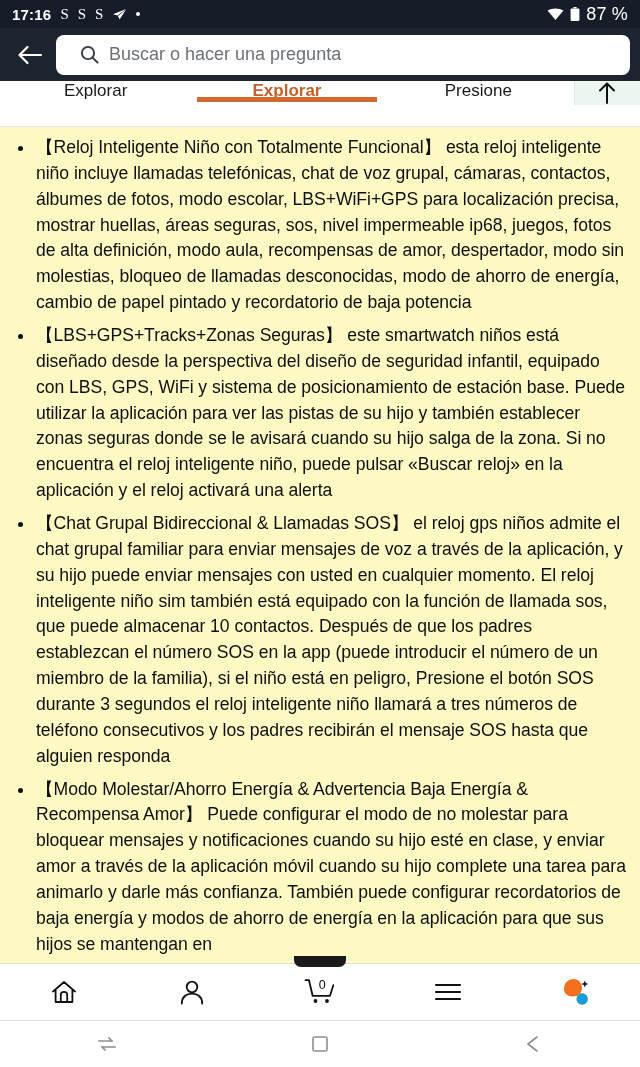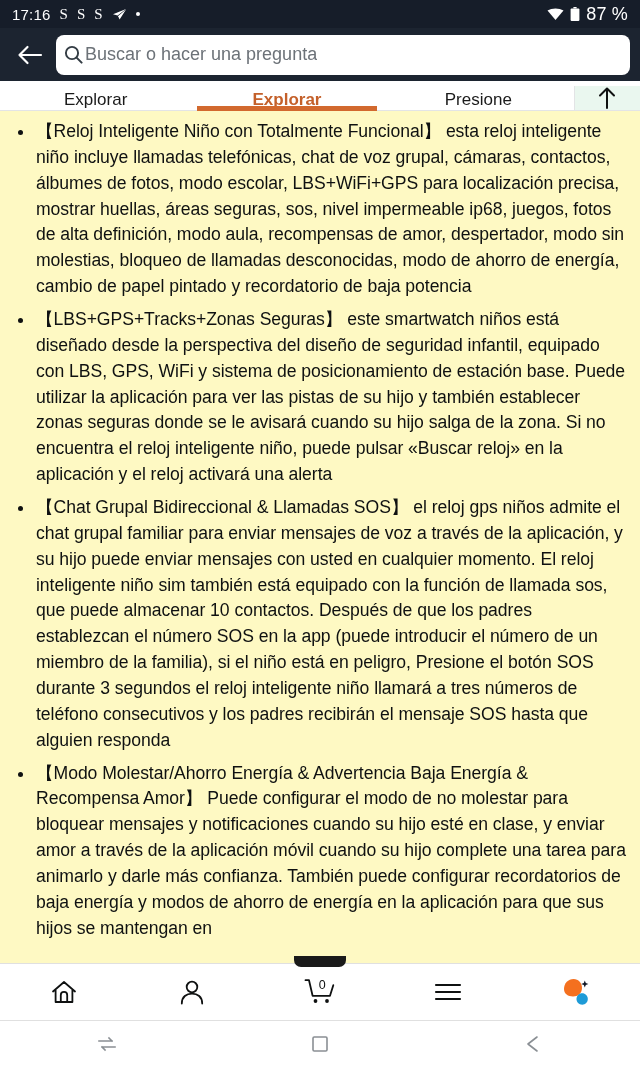--- a/index.html
+++ b/index.html
@@ -27,21 +27,21 @@
     background: #161d29;
     color: #ffffff;
     display: flex;
     align-items: center;
     padding: 0 12px;
     flex: 0 0 auto;
     font-size: 15px;
   }
   .status-left { display: flex; align-items: center; gap: 9px; }
   .status-right { margin-left: auto; display: flex; align-items: center; gap: 6px; }
-  .status-time { font-size: 15px; letter-spacing: .2px; }
+  .status-time { font-size: 15px; letter-spacing: .2px; font-weight: bold; }
   .status-s {
     font-size: 15px;
     font-family: "Liberation Serif", serif;
     line-height: 1;
   }
   .status-dot {
     width: 4px; height: 4px; border-radius: 50%;
     background: #ffffff; display: inline-block;
   }
   .battery-pct { font-size: 18px; letter-spacing: .2px; }
@@ -60,37 +60,37 @@
     display: flex; align-items: center; justify-content: center;
     flex: 0 0 auto;
   }
   .search-field {
     flex: 1 1 auto;
     height: 40px;
     background: #ffffff;
     border-radius: 8px;
     display: flex;
     align-items: center;
-    padding: 0 8px;
-    gap: 2px;
+    padding: 0 24px;
+    gap: 10px;
     margin-left: 2px;
   }
   .search-placeholder {
     color: #6c7278;
     font-size: 18px;
     white-space: nowrap;
     overflow: hidden;
   }
 
   
   .tabbar {
-    height: 30px;
-    background: #ffffff;
-    display: flex;
-    align-items: flex-end;
+    height: 46px;
+    background: #ffffff;
+    display: flex;
+    align-items: flex-start;
     border-bottom: 1px solid #e3e4e6;
     flex: 0 0 auto;
   }
   .tab {
     flex: 1 1 0;
     display: flex;
     align-items: center;
     justify-content: center;
     font-size: 17px;
     color: #1a1a1a;

